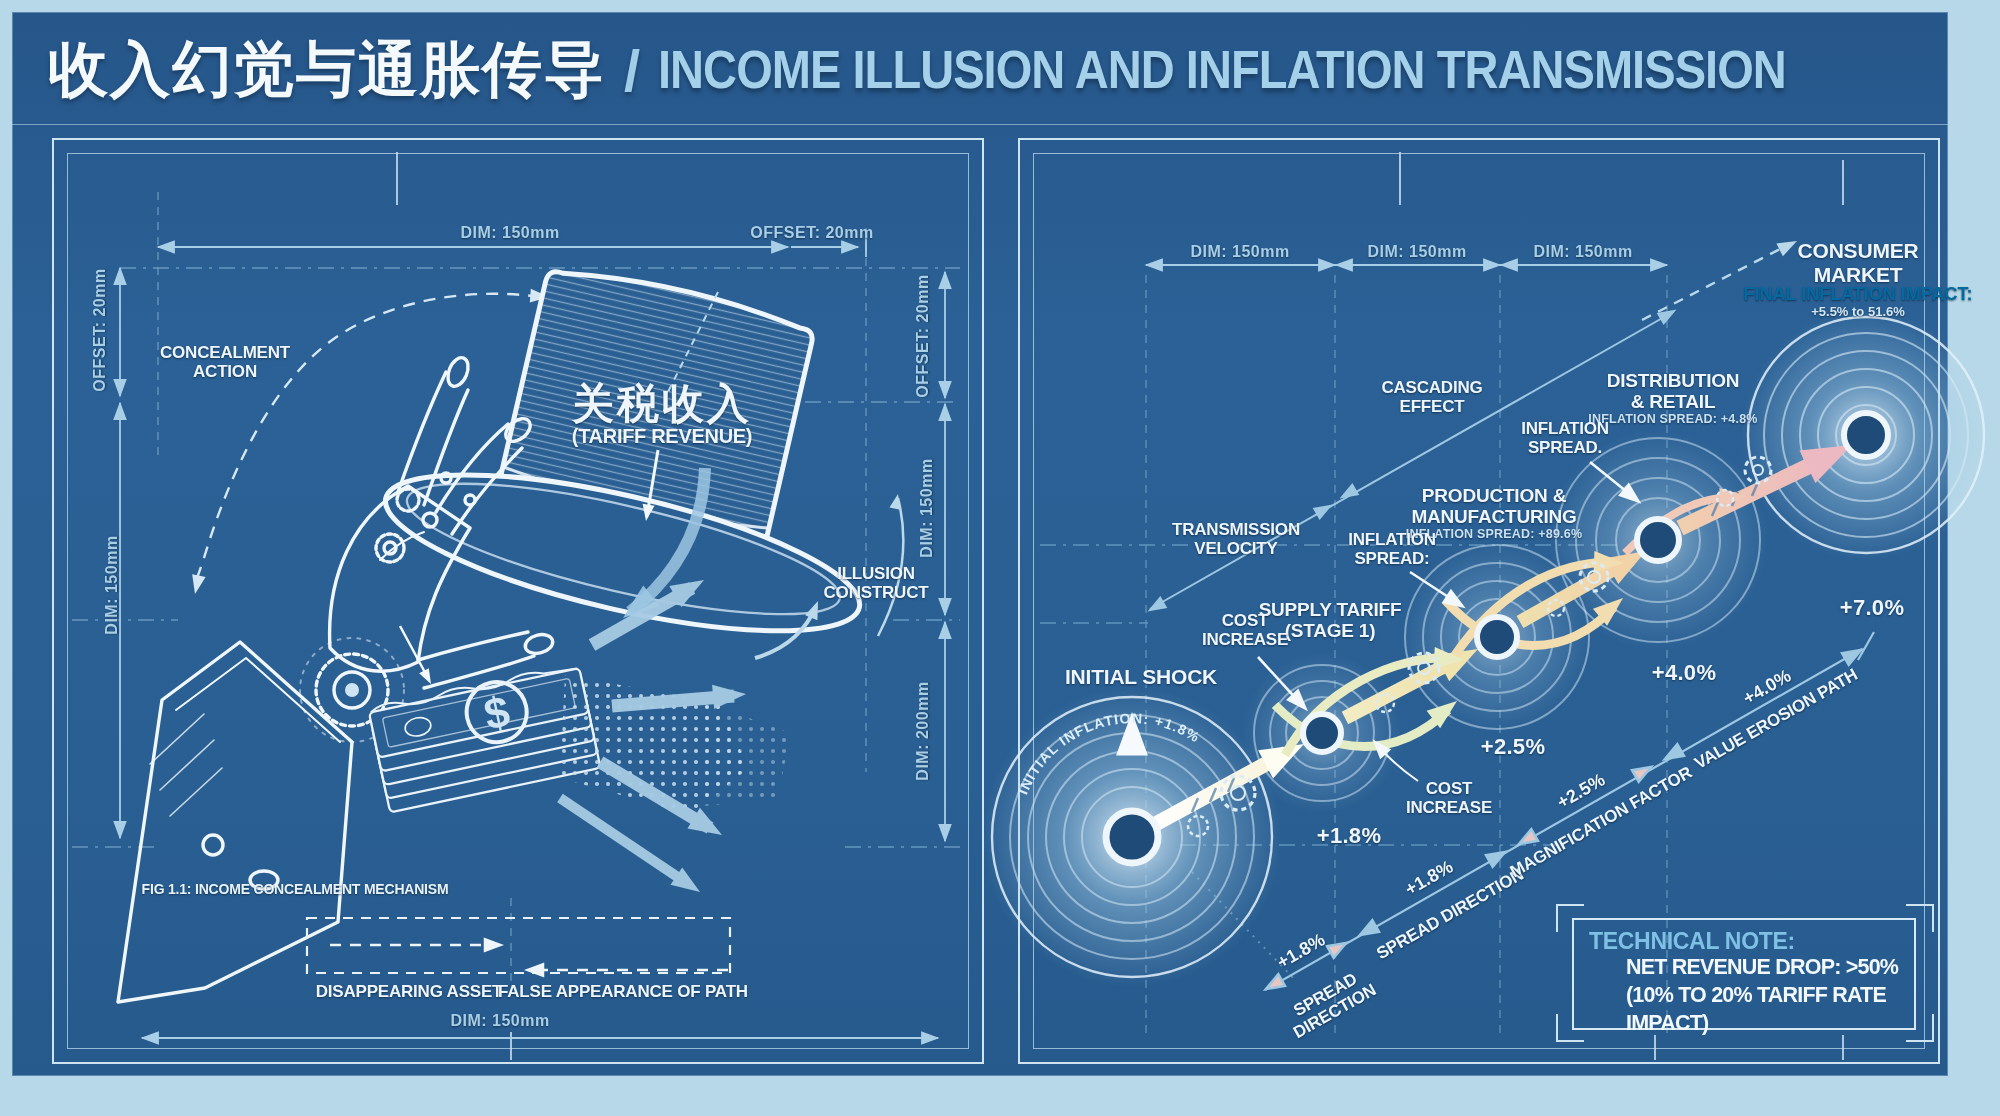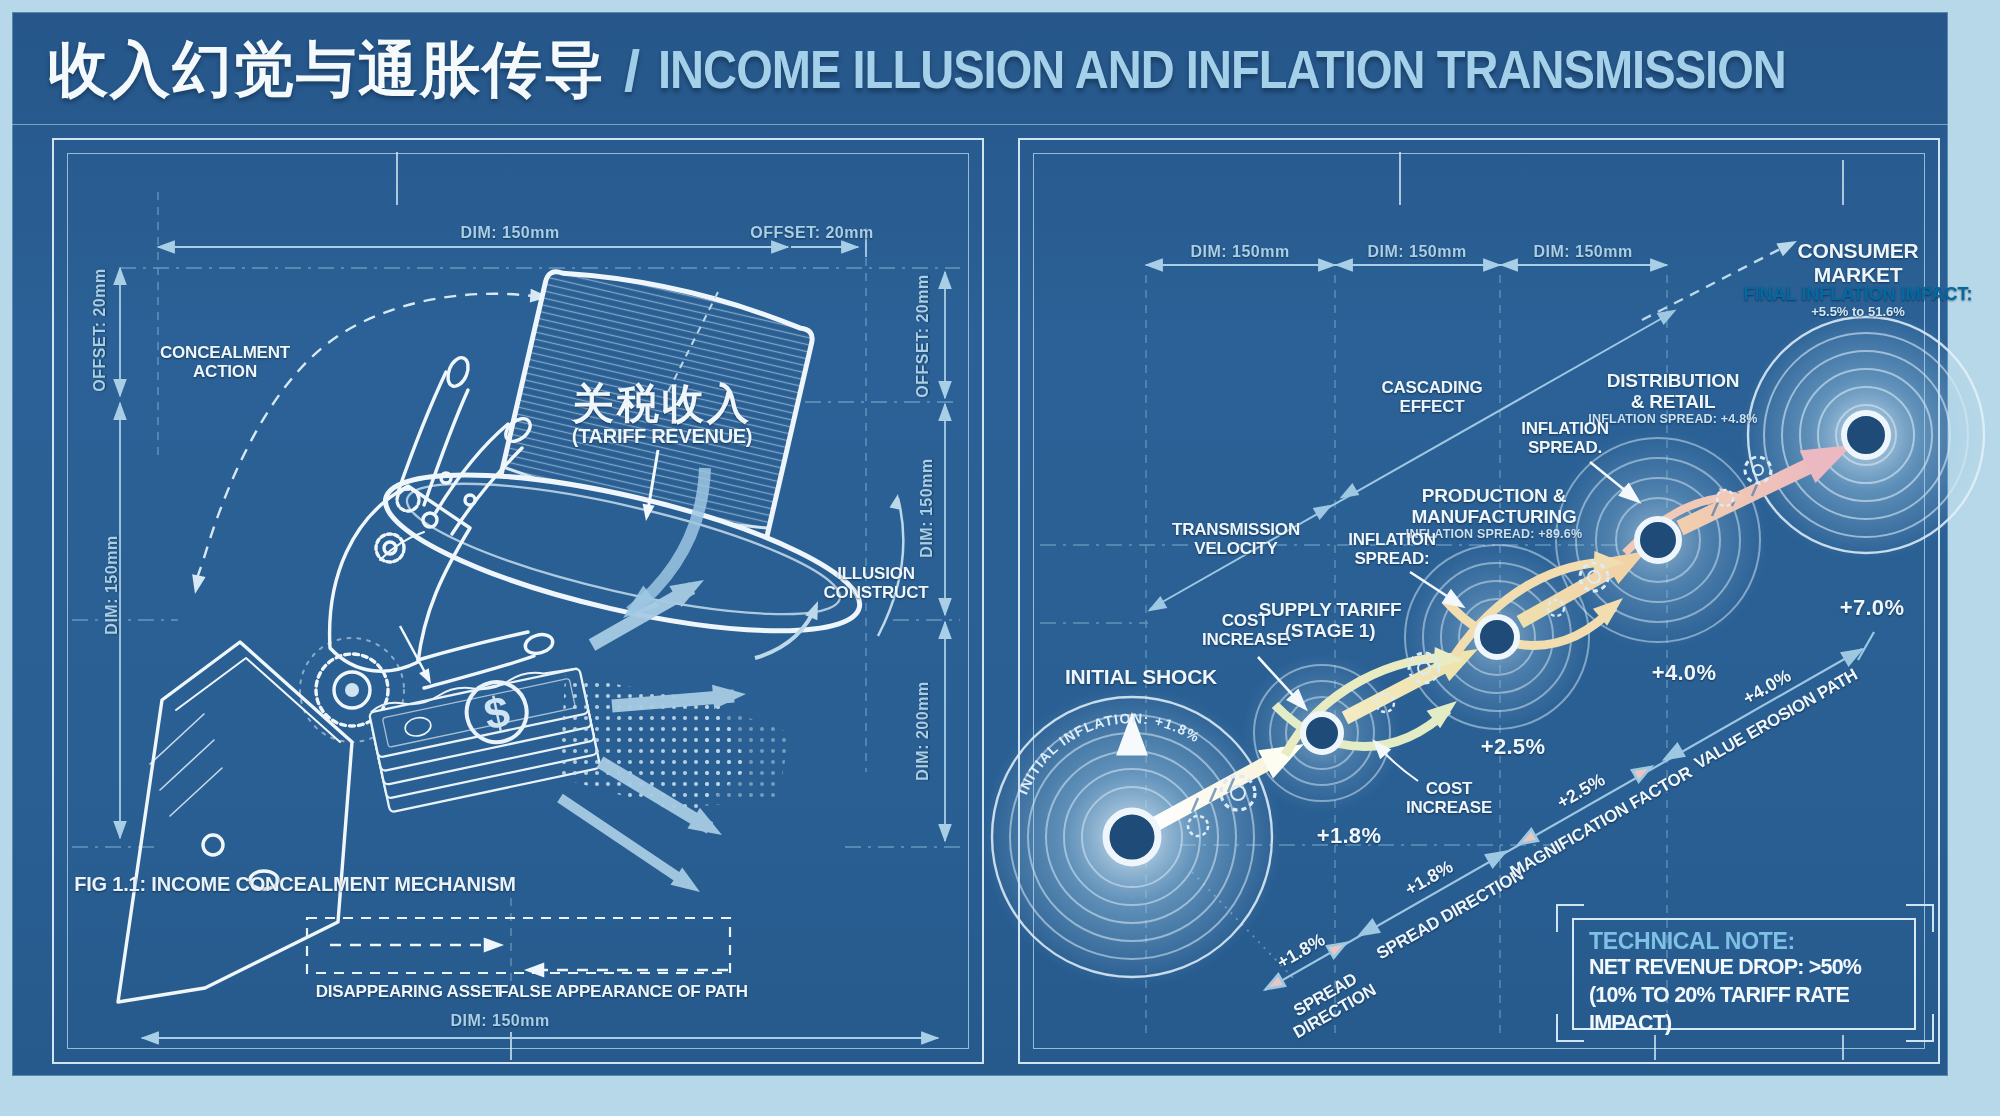--- a/index.html
+++ b/index.html
@@ -24,26 +24,26 @@
   .r30{transform:translate(-50%,-50%) rotate(-29.7deg);}
   .dimtxt{color:#a9cfe6;font-size:16px;letter-spacing:.5px;}
   .lab17{font-size:17px;letter-spacing:-.2px;}
   .lab19{font-size:19px;letter-spacing:-.2px;}
   .lab21{font-size:21px;letter-spacing:-.2px;}
   .sub12{font-size:12.5px;color:#c9e1f1;font-weight:bold;letter-spacing:.2px;}
   .pct{font-size:22px;letter-spacing:.3px;}
   .pctS{font-size:18px;}
   .zh42{font-size:42px;letter-spacing:3px;}
   .en20{font-size:20px;letter-spacing:-.3px;}
-  .fig15{font-size:20px;letter-spacing:-.2px;color:#e9f3fa;}
+  .fig15{font-size:14px;letter-spacing:-.2px;color:#e9f3fa;margin-top:6px;}
   .blk>span{display:block;}
   .note{position:absolute;left:1572px;top:918px;width:344px;height:112px;border:2.5px solid #d7e9f4;
         padding:8px 0 0 15px;box-sizing:border-box;}
   .note .nt{color:#7fc0e5;font-size:23px;font-weight:bold;letter-spacing:-.3px;line-height:1.15;}
-  .note .nl{color:#f2f8fc;font-size:21.5px;font-weight:bold;letter-spacing:-.8px;line-height:1.3;}
+  .note .nl{color:#f2f8fc;font-size:21.5px;font-weight:bold;letter-spacing:-.8px;line-height:1.3;margin-left:37px;}
   .bracket{position:absolute;width:26px;height:26px;border:2.5px solid #cfe4f1;}
   .bk-tl{left:1556px;top:904px;border-right:none;border-bottom:none;}
   .bk-tr{left:1906px;top:904px;border-left:none;border-bottom:none;}
   .bk-bl{left:1556px;top:1014px;border-right:none;border-top:none;}
   .bk-br{left:1906px;top:1014px;border-left:none;border-top:none;}
 </style>
 </head>
 <body>
 
 <div id="stage">

